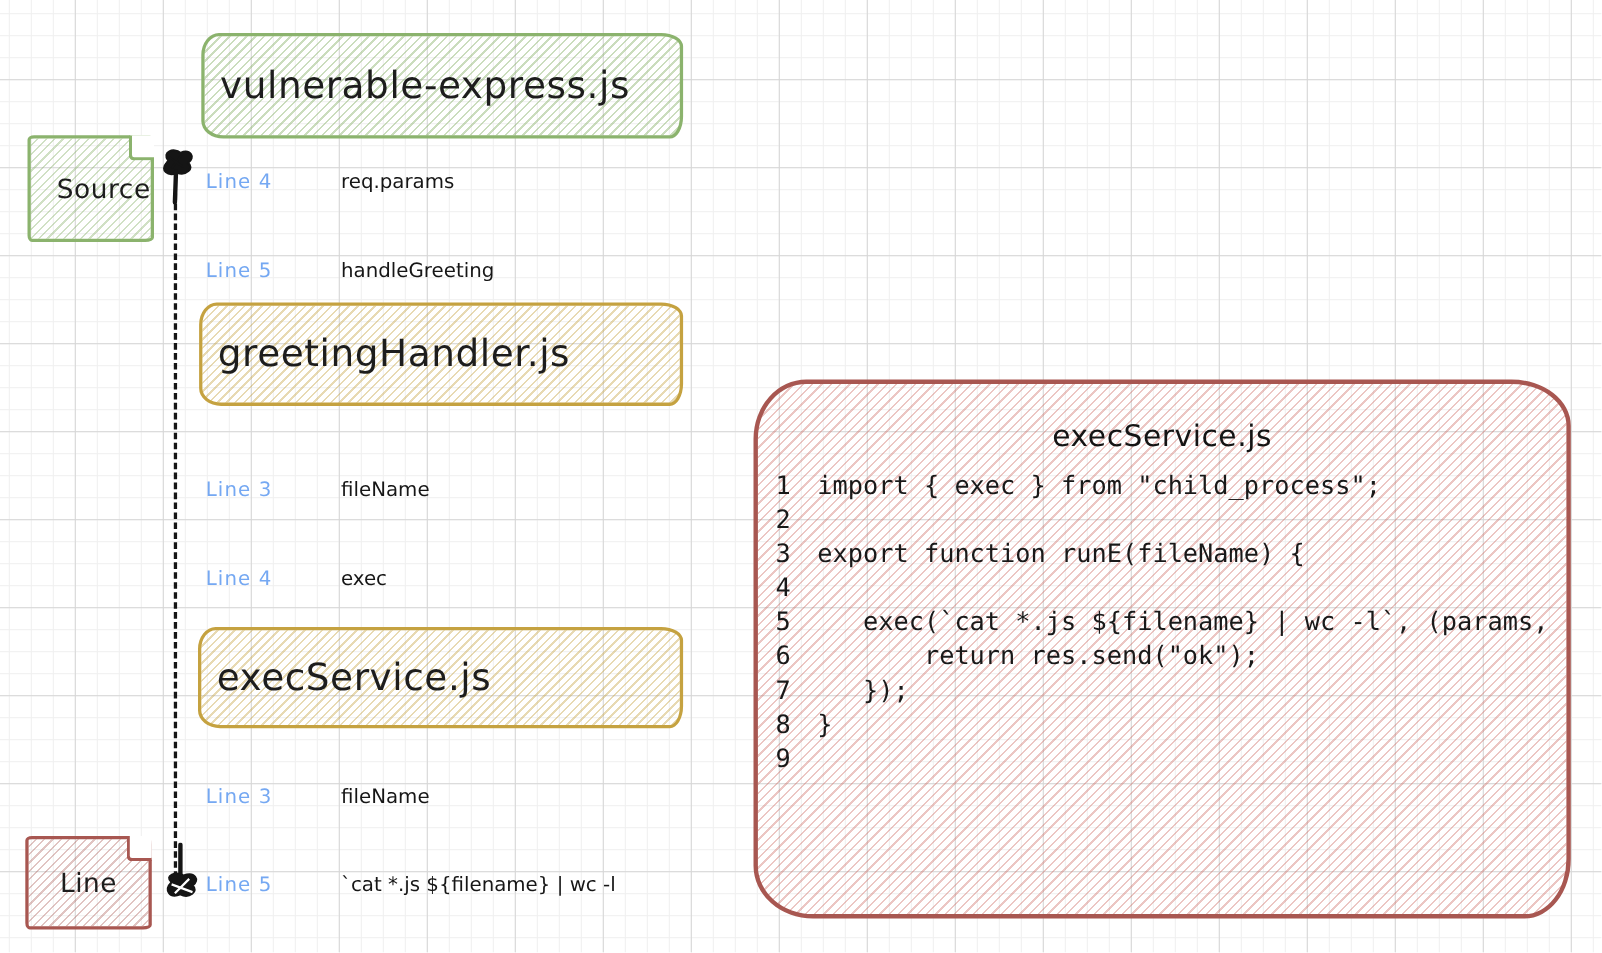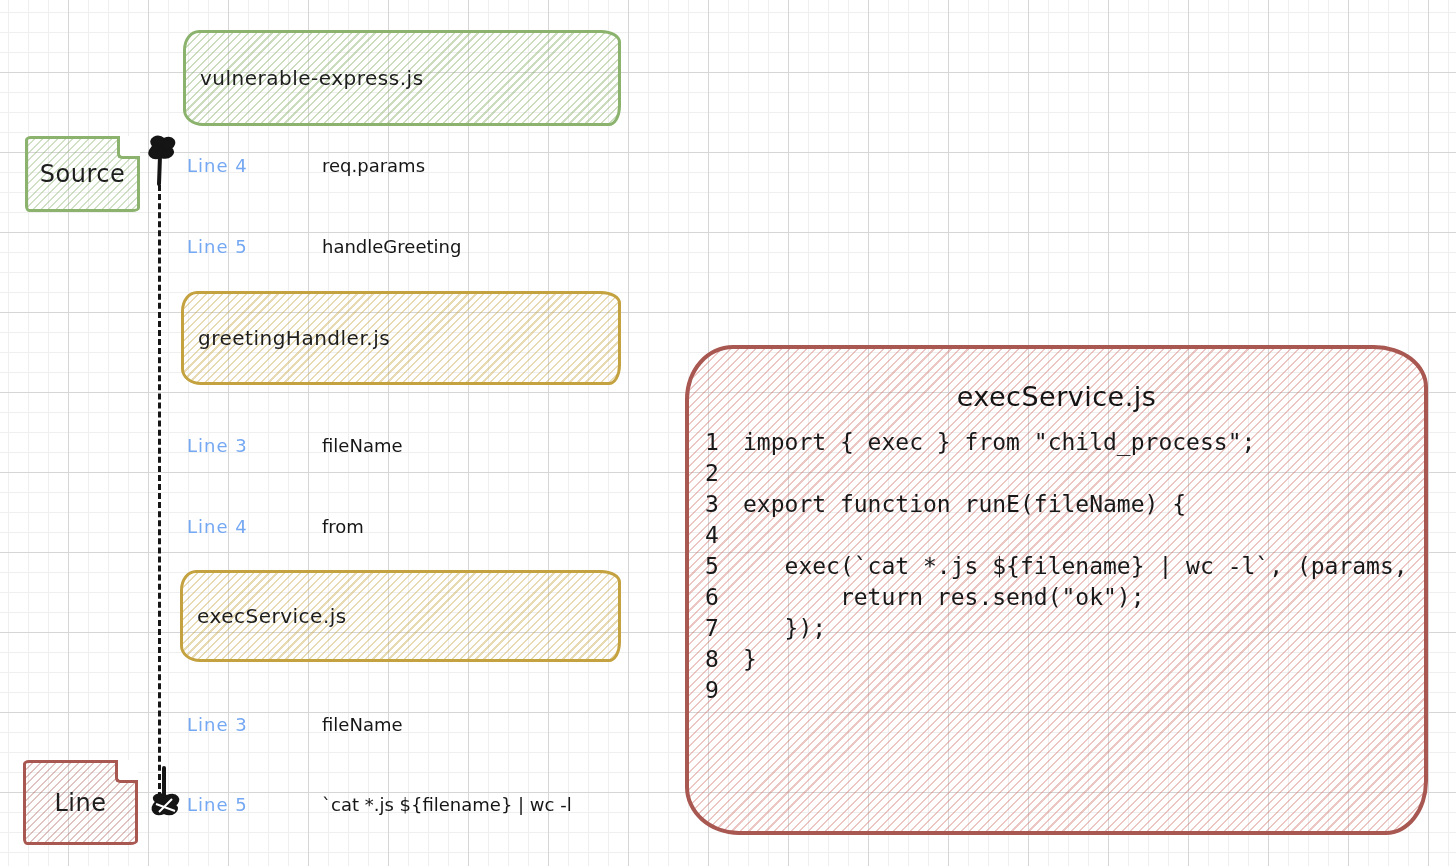--- a/index.html
+++ b/index.html
@@ -15,21 +15,21 @@
     background-position:0 72px,68px 0,0 12px,8px 0;
     font-family:"DejaVu Sans", sans-serif;
     color:#1d1d1d;
   }
   
   .file-box{
     position:absolute;display:flex;align-items:center;
     padding:17px 14px;box-sizing:border-box;
     border:3px solid;
     border-radius:16px 20px 12px 20px / 20px 12px 20px 16px;
-    font-size:20px;letter-spacing:.5px;
+    font-size:34px;letter-spacing:.5px;
   }
   .file-box.green{
     border-color:#8bb36d;
     background-image:repeating-linear-gradient(135deg, rgba(139,179,109,0) 0 4px, rgba(139,179,109,.45) 4px 5.6px);
   }
   .file-box.yellow{
     border-color:#c5a240;
     background-image:repeating-linear-gradient(135deg, rgba(197,162,64,0) 0 4px, rgba(197,162,64,.40) 4px 5.6px);
   }
   
@@ -53,21 +53,21 @@
     border-color:inherit;border-bottom-left-radius:5px;
   }
   
   .connector{
     position:absolute;left:158px;top:176px;height:622px;width:0;
     border-left:3.5px dashed #161616;
   }
   
   .step{position:absolute;left:187px;display:flex;font-size:18px;line-height:32px;}
   .step .step-line{color:#75a8f2;width:123px;flex:none;letter-spacing:1px;}
-  .step .step-value{color:#161616;white-space:pre;padding-left:12px;}
+  .step .step-value{color:#161616;white-space:pre;}
   
   .code-panel{
     position:absolute;left:685px;top:345px;width:743px;height:490px;
     box-sizing:border-box;border:4px solid #a85751;
     border-radius:48px 54px 42px 54px / 54px 42px 54px 48px;
     background-image:repeating-linear-gradient(135deg, rgba(205,106,98,0) 0 4.5px, rgba(205,106,98,.38) 4.5px 6px);
     overflow:hidden;
   }
   .code-title{
     margin-top:32px;text-align:center;font-size:27px;letter-spacing:.5px;color:#141414;
@@ -84,21 +84,21 @@
 </style>
 </head>
 <body>
 
 <div class="canvas">
 
   <div class="file-box green" style="left:183px;top:30px;width:438px;height:96px;">
     <span>vulnerable-express.js</span>
   </div>
 
-  <div class="note green" style="left:25px;top:136px;width:115px;height:76px;">
+  <div class="note green" style="left:25px;top:123px;width:115px;height:97px;justify-content:flex-end;">
     <span class="fold"></span>
     <span>Source</span>
   </div>
 
   <div class="connector"></div>
 
   <svg class="pin" style="left:140px;top:134px;" width="42" height="58" viewBox="0 0 42 58">
     <path d="M13 12 C7 4 18 0 24 5 C33 1 38 9 31 14 C37 19 29 26 21 23 C12 27 6 20 11 15 Z" fill="#151515" stroke="#151515" stroke-width="2"></path>
     <path d="M20 22 L19 50" stroke="#151515" stroke-width="4" stroke-linecap="round"></path>
     <path d="M14 9 L27 18 M25 7 L16 19" stroke="#151515" stroke-width="2"></path>
@@ -106,31 +106,31 @@
 
   <div class="step" style="top:150px;">
     <span class="step-line">Line 4</span>
     <span class="step-value">req.params</span>
   </div>
   <div class="step" style="top:231px;">
     <span class="step-line">Line 5</span>
     <span class="step-value">handleGreeting</span>
   </div>
 
-  <div class="file-box yellow" style="left:181px;top:291px;width:440px;height:94px;">
+  <div class="file-box yellow" style="left:181px;top:275px;width:440px;height:94px;">
     <span>greetingHandler.js</span>
   </div>
 
   <div class="step" style="top:430px;">
     <span class="step-line">Line 3</span>
     <span class="step-value">fileName</span>
   </div>
   <div class="step" style="top:511px;">
     <span class="step-line">Line 4</span>
-    <span class="step-value">from</span>
+    <span class="step-value">exec</span>
   </div>
 
   <div class="file-box yellow" style="left:180px;top:570px;width:441px;height:92px;">
     <span>execService.js</span>
   </div>
 
   <div class="step" style="top:709px;">
     <span class="step-line">Line 3</span>
     <span class="step-value">fileName</span>
   </div>

